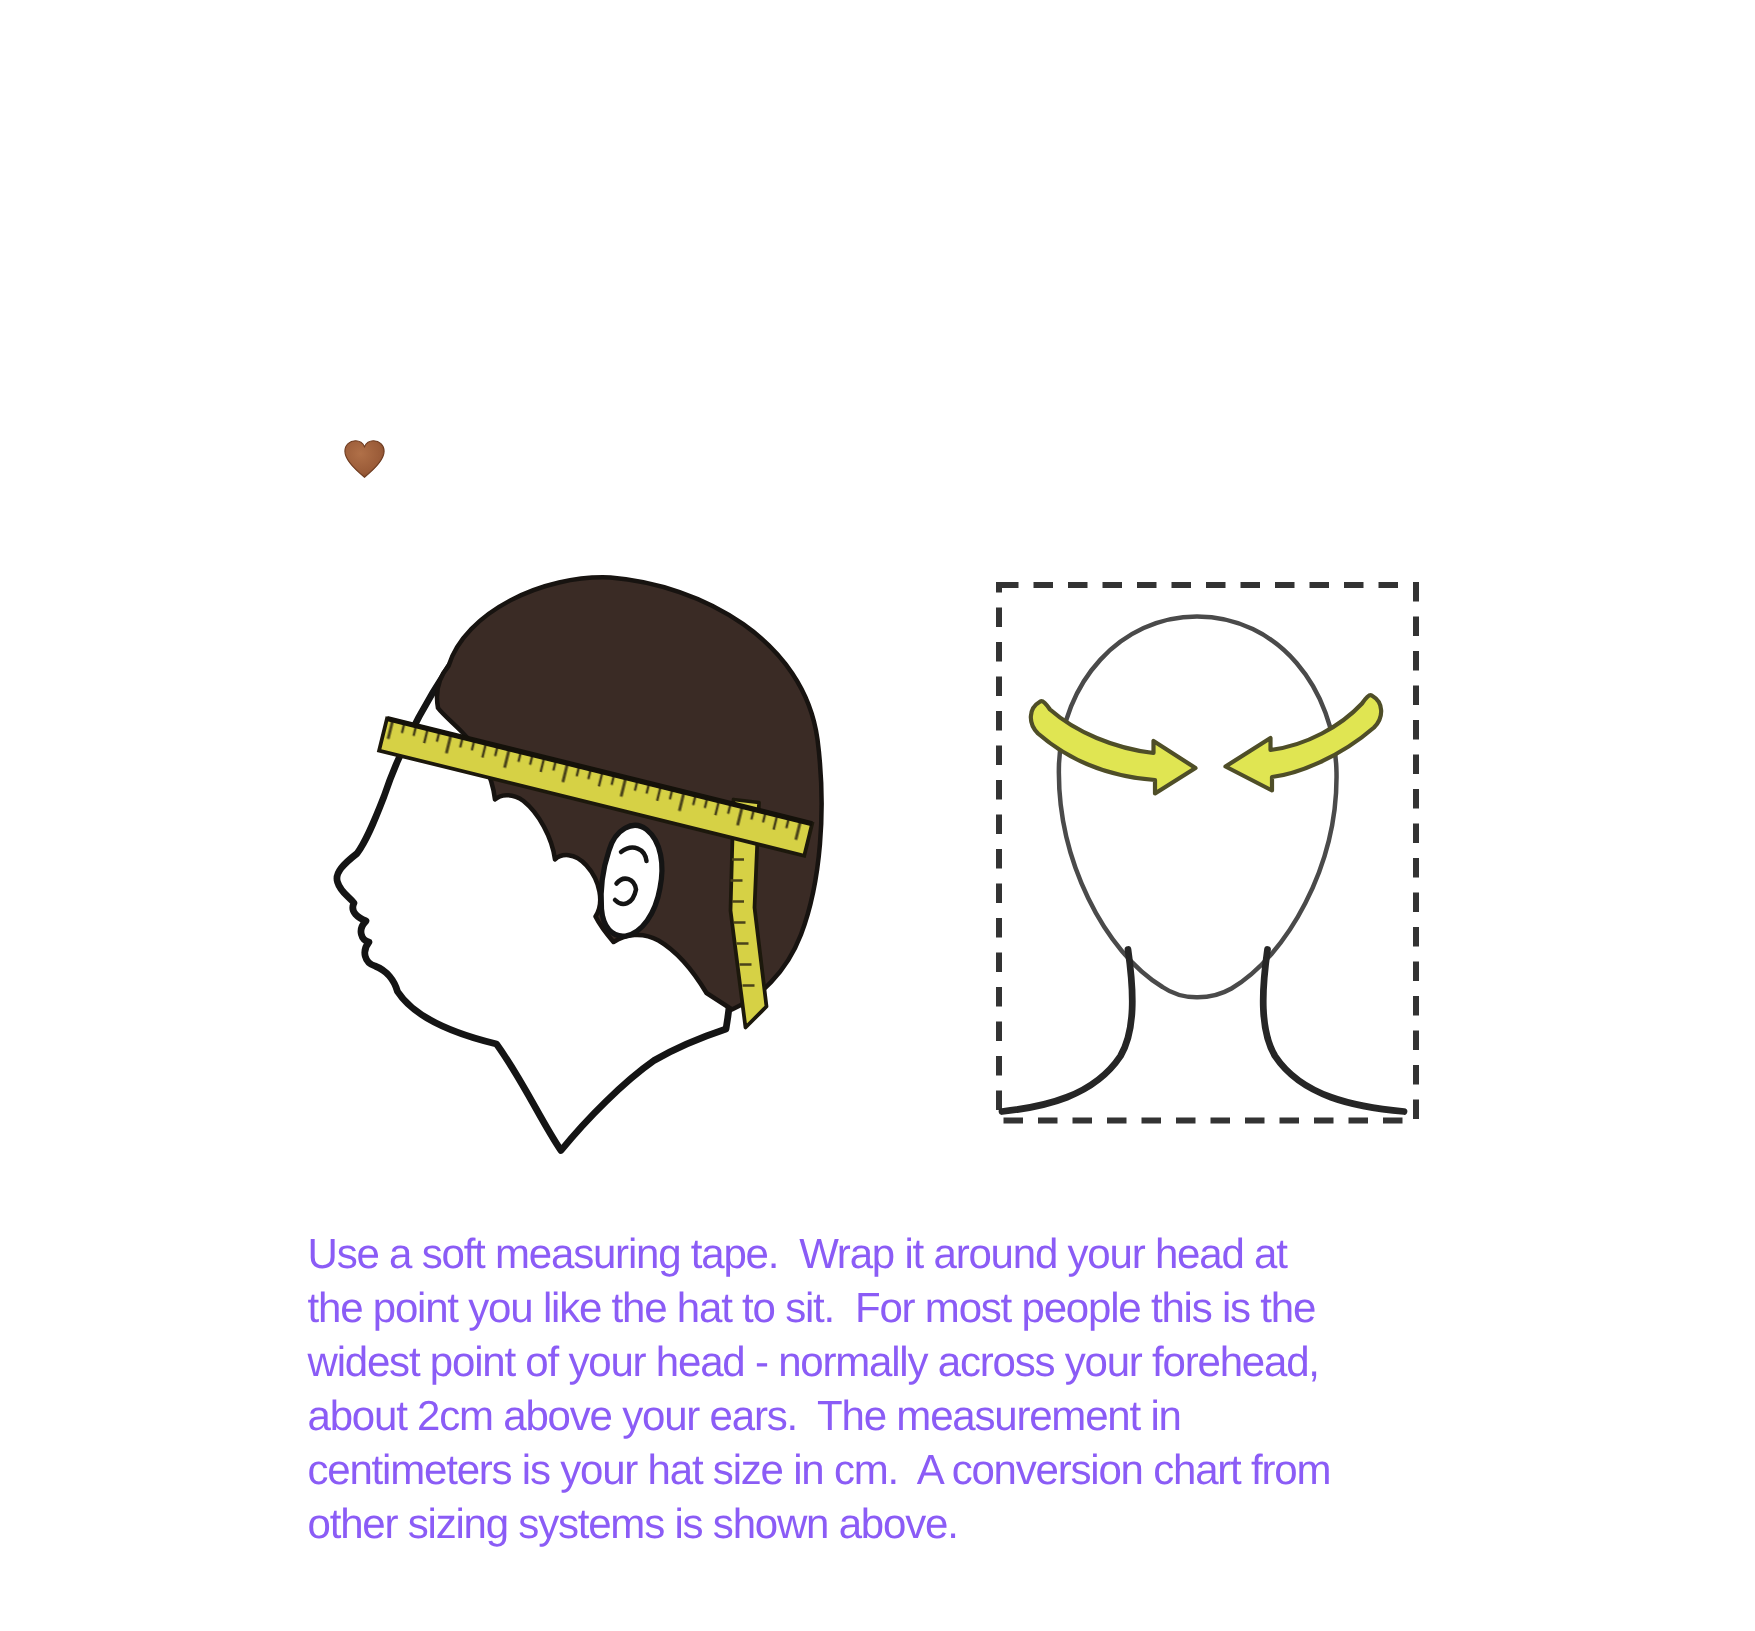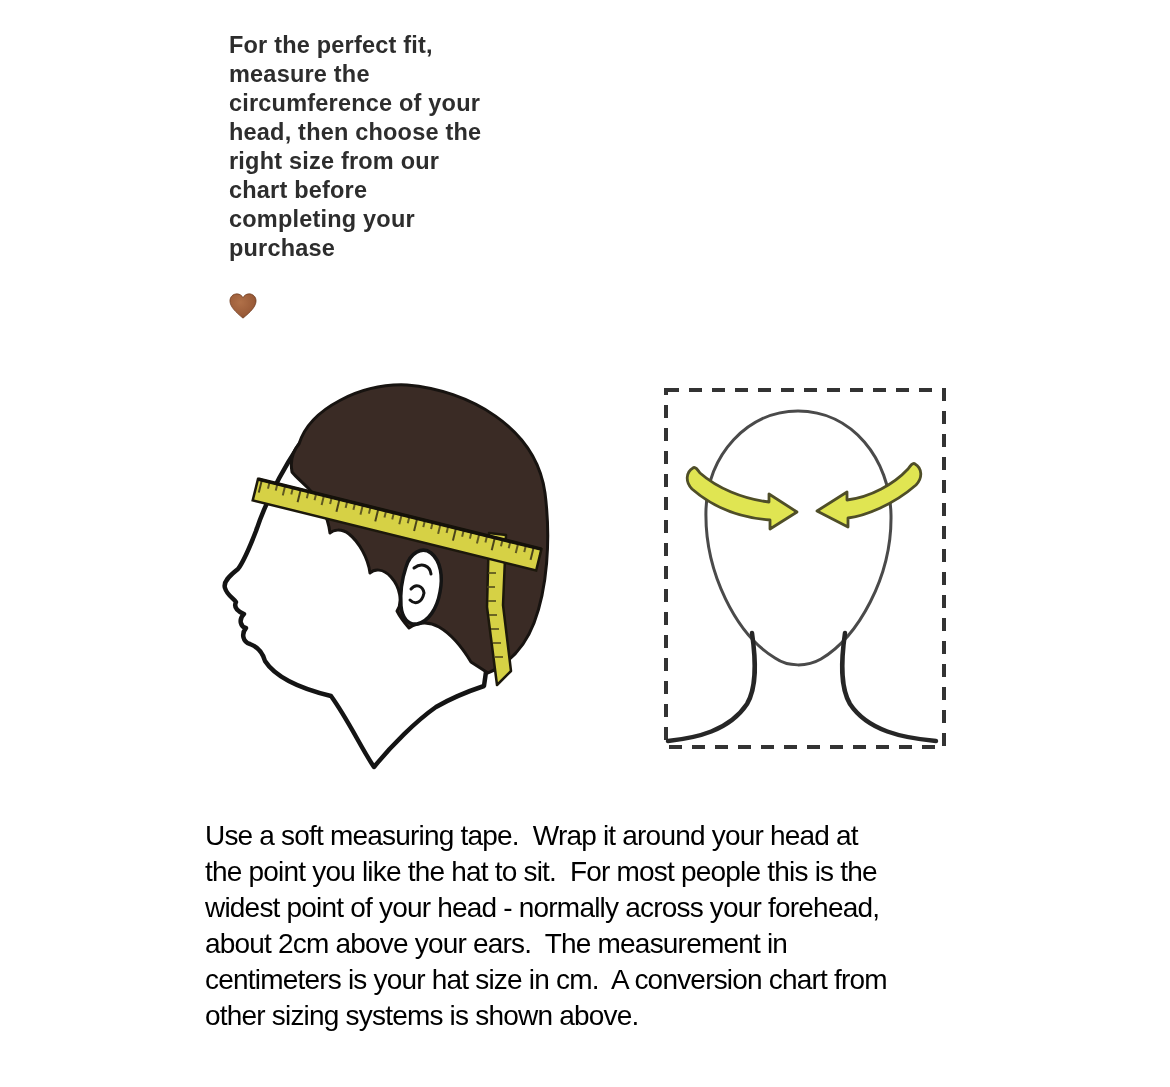--- a/index.html
+++ b/index.html
@@ -18,37 +18,29 @@
     white-space:pre-line;
   }
   .heart{position:absolute;left:228px;top:292px;width:30px;height:28px;}
   .illus{position:absolute;}
   .illus-side{left:200px;top:375px;width:370px;height:425px;}
   .illus-front{left:660px;top:385px;width:290px;height:370px;}
   .instructions{
     position:absolute;left:205px;top:818px;width:860px;
     font-family:"Liberation Sans",sans-serif;
     font-size:28px;font-weight:400;line-height:36px;
-    letter-spacing:-0.8px;color:#000000;
+    letter-spacing:-0.8px;color:#8b5cf6;
     white-space:pre-wrap;
   }
 </style>
 </head>
 <body>
 
 <div class="canvas">
 
-  <div class="intro">For the perfect fit,
-measure the
-circumference of your
-head, then choose the
-right size from our
-chart before
-completing your
-purchase</div>
 
   <div class="heart">
     <svg width="30" height="28" viewBox="0 0 32 30">
       <defs>
         <radialGradient id="heartG" cx="40%" cy="35%" r="75%">
           <stop offset="0%" stop-color="#b07048"></stop>
           <stop offset="70%" stop-color="#9a5b38"></stop>
           <stop offset="100%" stop-color="#7c4527"></stop>
         </radialGradient>
       </defs>

